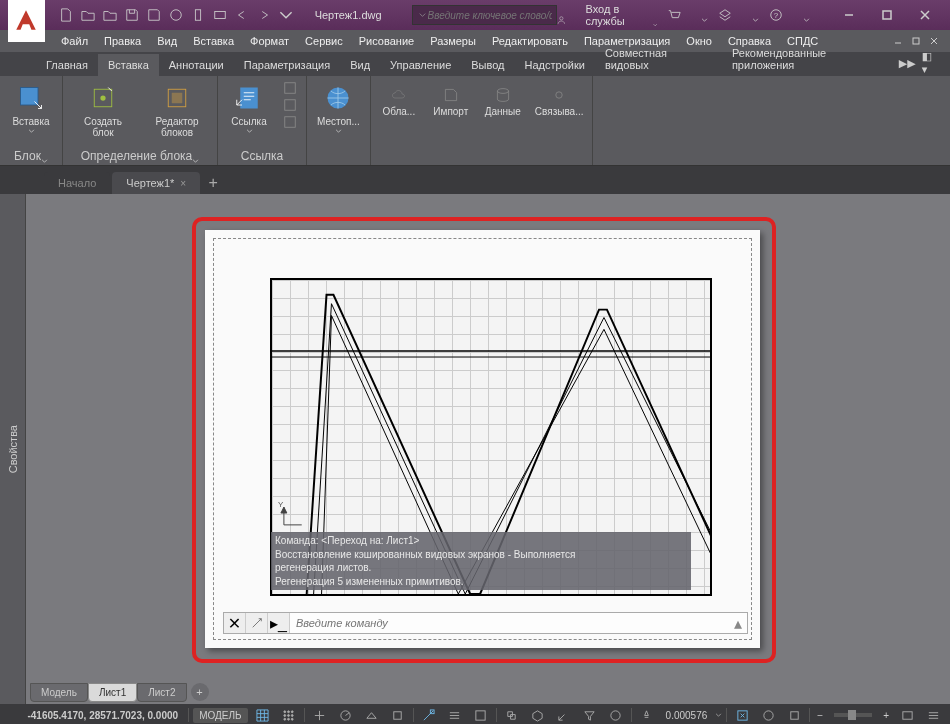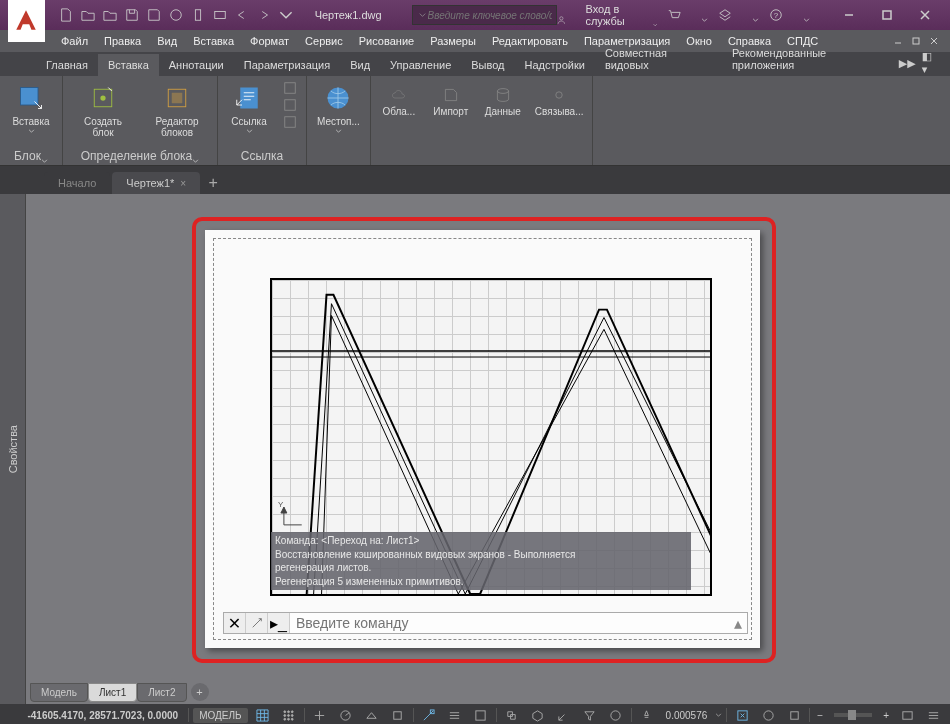--- a/index.html
+++ b/index.html
@@ -70,21 +70,21 @@
 .paper { position: absolute; left: 175px; top: 28px; width: 555px; height: 418px; background: #fafafa; box-shadow: 3px 3px 6px rgba(0,0,0,0.4); }
 .paper::before { content: ""; position: absolute; inset: 8px; border: 1px dashed #888; }
 .viewport { position: absolute; left: 65px; top: 48px; width: 442px; height: 318px; border: 2px solid #000; overflow: hidden; background: #f4f4f4; }
 .grid-bg { position: absolute; inset: 0; background-image: linear-gradient(#ccc 1px, transparent 1px), linear-gradient(90deg, #ccc 1px, transparent 1px); background-size: 18px 18px; }
 .drawing { position: absolute; inset: 0; }
 .drawing svg { width: 100%; height: 100%; }
 
 .cmd-hist { position: absolute; left: 66px; bottom: 58px; width: 420px; background: rgba(100,100,108,0.88); color: #e8e8e8; font-family: Consolas, monospace; font-size: 10px; line-height: 1.35; padding: 2px 4px; }
 .cmd-line { position: absolute; left: 18px; bottom: 14px; width: 525px; height: 22px; background: #fdfdfd; border: 1px solid #aaa; display: flex; align-items: center; }
 .cmd-line .cbtn { width: 22px; height: 100%; display: flex; align-items: center; justify-content: center; border-right: 1px solid #ccc; cursor: pointer; background: #eee; }
-.cmd-line input { flex: 1; border: none; outline: none; padding: 0 6px; color: #888; font-size: 14px; background: transparent; }
+.cmd-line input { flex: 1; border: none; outline: none; padding: 0 6px; font-style: italic; color: #888; font-size: 11px; background: transparent; }
 .cmd-line .up { width: 18px; text-align: center; color: #888; cursor: pointer; }
 
 
 .layout-tabs { position: absolute; left: 30px; bottom: 2px; height: 20px; display: flex; align-items: center; gap: 0; }
 .ltab { background: #dadada; color: #333; font-size: 10px; padding: 3px 10px; border-radius: 0 0 4px 4px; cursor: pointer; border: 1px solid #888; }
 .ltab.inactive { background: #6a6a6e; color: #ccc; border-color: #555; }
 .ltab-plus { width: 18px; height: 18px; display: flex; align-items: center; justify-content: center; background: #6a6a6e; color: #ccc; border-radius: 50%; margin-left: 4px; cursor: pointer; font-size: 11px; }
 
 
 .statusbar { height: 22px; background: #3a3a3d; display: flex; align-items: center; color: #ccc; font-size: 10px; padding: 0 6px; gap: 4px; }

